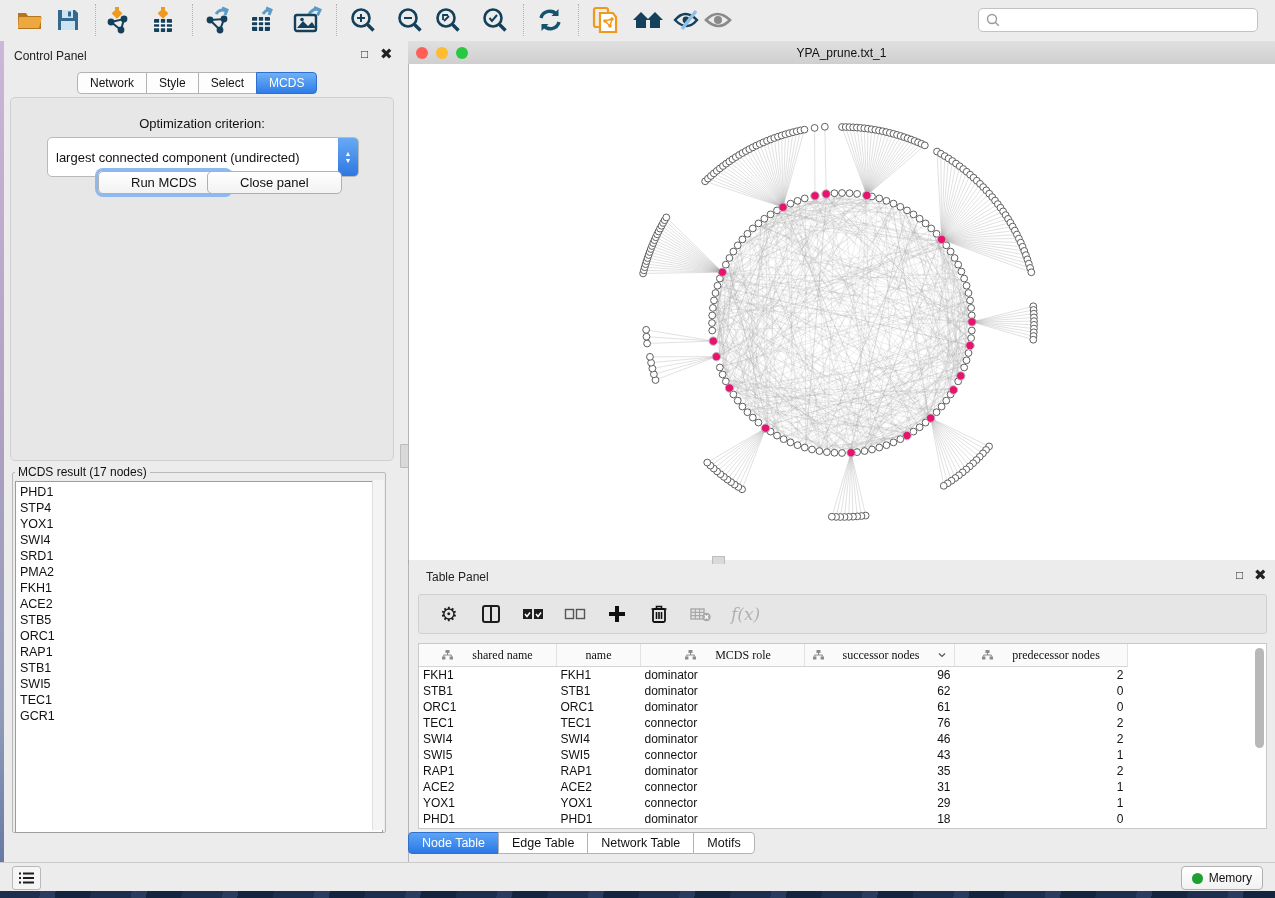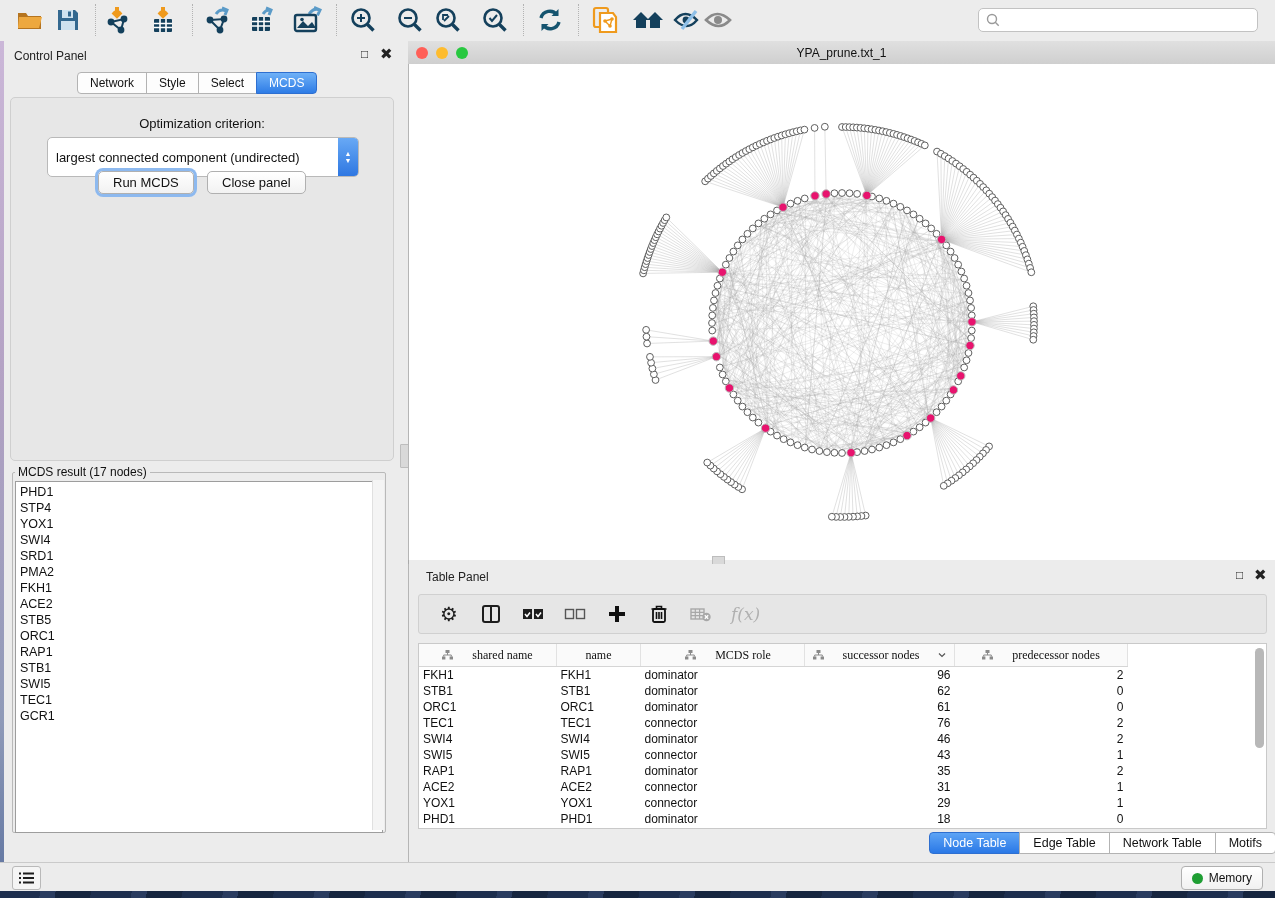--- a/index.html
+++ b/index.html
@@ -20,21 +20,21 @@
   .winbtn{font-weight:bold;color:#222;cursor:default;}
   .tabbar .tab{display:inline-block;border:1px solid #b3b3b3;background:#fdfdfd;padding:3px 12px;font-size:12px;margin-left:-1px;position:relative;}
   .tabbar .tab:first-child{border-radius:4px 0 0 4px;}
   .tabbar .tab:last-child{border-radius:0 4px 4px 0;}
   .tabbar .tab.active{background:linear-gradient(180deg,#6fb1f7,#2e7ce6);color:#fff;border-color:#2e6fd0;}
   #cp-box{left:6px;top:56px;width:382px;height:362px;background:#e7e7e7;border:1px solid #cfcfcf;border-radius:5px;}
   .combo{display:flex;align-items:center;background:#fff;border:1px solid #b9b9b9;border-radius:5px;height:40px;box-sizing:border-box;overflow:hidden;}
   .combo .combo-label{flex:1;padding:0 8px;font-size:13px;white-space:nowrap;}
   .combo .stepper{width:20px;height:100%;background:linear-gradient(180deg,#68a9f5,#2e77e2);display:flex;flex-direction:column;align-items:center;justify-content:center;gap:1px;}
   .combo .stepper span{color:#fff;font-size:7px;line-height:6px;}
-  .btn{background:linear-gradient(180deg,#ffffff,#f2f2f2);border:1px solid #b0b0b0;border-radius:5px;font-size:13px;padding:3px 14px;color:#111;}
+  .btn{background:linear-gradient(180deg,#ffffff,#f2f2f2);border:1px solid #b0b0b0;border-radius:5px;font-size:13px;padding:3px 32px;color:#111;}
   .btn.focused{box-shadow:0 0 0 3px #8db9ef;}
   fieldset#mcds-group{position:absolute;left:8px;top:424px;width:368px;height:362px;border:1px solid #b9b9b9;border-radius:2px;margin:0;padding:2px;background:#ececec;}
   fieldset#mcds-group legend{font-size:12px;padding:0 3px;color:#111;}
   #mcds-list{background:#fff;border:1px solid #9d9d9d;width:100%;height:352px;box-sizing:border-box;overflow:hidden;position:relative;margin:0;padding:2px 0 0 4px;list-style:none;}
   #mcds-list li{font-size:12.5px;line-height:16px;}
   #mcds-scroll{position:absolute;right:1px;top:1px;width:11px;height:350px;background:#f4f4f4;border-left:1px solid #e0e0e0;}
   
   #vsplit{left:401px;top:41px;width:7px;height:821px;background:#ececec;border-right:1px solid #a9a9a9;}
   #vsplit-handle{left:400px;top:444px;width:9px;height:22px;background:#d9d9d9;border:1px solid #bdbdbd;border-radius:1px;}
   #hsplit-handle{left:712px;top:556px;width:11px;height:8px;background:#d9d9d9;border:1px solid #bdbdbd;}
@@ -48,21 +48,21 @@
   #tp-toolbar{position:absolute;left:9px;top:30px;width:849px;height:40px;background:#e6e6e6;border:1px solid #d0d0d0;border-radius:3px;display:flex;align-items:center;gap:18px;padding-left:18px;box-sizing:border-box;}
   #tp-toolbar .ticon{display:flex;align-items:center;justify-content:center;width:24px;height:24px;}
   #node-table{position:absolute;left:9px;top:79px;width:849px;height:186px;background:#fff;border:1px solid #c9c9c9;box-sizing:border-box;overflow:hidden;}
   table.grid{border-collapse:collapse;table-layout:fixed;width:693px;font-size:12px;}
   table.grid th{height:20px;font-weight:normal;background:#fafafa;border-right:1px solid #e2e2e2;border-bottom:1px solid #d5d5d5;font-size:12px;color:#111;white-space:nowrap;overflow:hidden;}
   table.grid td{height:16px;padding:0 4px;white-space:nowrap;overflow:hidden;}
   td.num{text-align:right;padding-right:18px;}
   .thwrap{display:flex;align-items:center;justify-content:center;gap:19px;font-family:Liberation Serif, serif;}
   #table-scroll{position:absolute;right:2px;top:4px;width:9px;height:178px;}
   #table-thumb{position:absolute;left:0;top:0;width:9px;height:100px;background:#b8b8b8;border-radius:5px;}
-  .bottom-tabs{position:absolute;left:0;width:867px;top:268px;text-align:right;}
+  .bottom-tabs{position:absolute;left:0;width:867px;top:268px;text-align:left;}
   .bottom-tabs .tab{display:inline-block;border:1px solid #b3b3b3;background:#fff;padding:3px 13px;font-size:12.5px;margin-left:-1px;}
   .bottom-tabs .tab:first-child{border-radius:4px 0 0 4px;}
   .bottom-tabs .tab:last-child{border-radius:0 4px 4px 0;}
   .bottom-tabs .tab.active{background:linear-gradient(180deg,#5da4f5,#2a78e6);color:#fff;border-color:#2e6fd0;}
   
   #statusbar{left:0;top:862px;width:1275px;height:28px;background:#ececec;border-top:1px solid #cacaca;}
   #list-btn{position:absolute;left:12px;top:3px;width:27px;height:22px;background:#f5f5f5;border:1px solid #b9b9b9;border-radius:3px;display:flex;align-items:center;justify-content:center;}
   #memory-btn{position:absolute;right:12px;top:3px;height:22px;background:linear-gradient(180deg,#fff,#f1f1f1);border:1px solid #b0b0b0;border-radius:4px;display:flex;align-items:center;gap:6px;padding:0 10px;font-size:12px;}
   #memory-dot{width:11px;height:11px;border-radius:50%;background:#1e9e33;}
   svg{display:block;}

